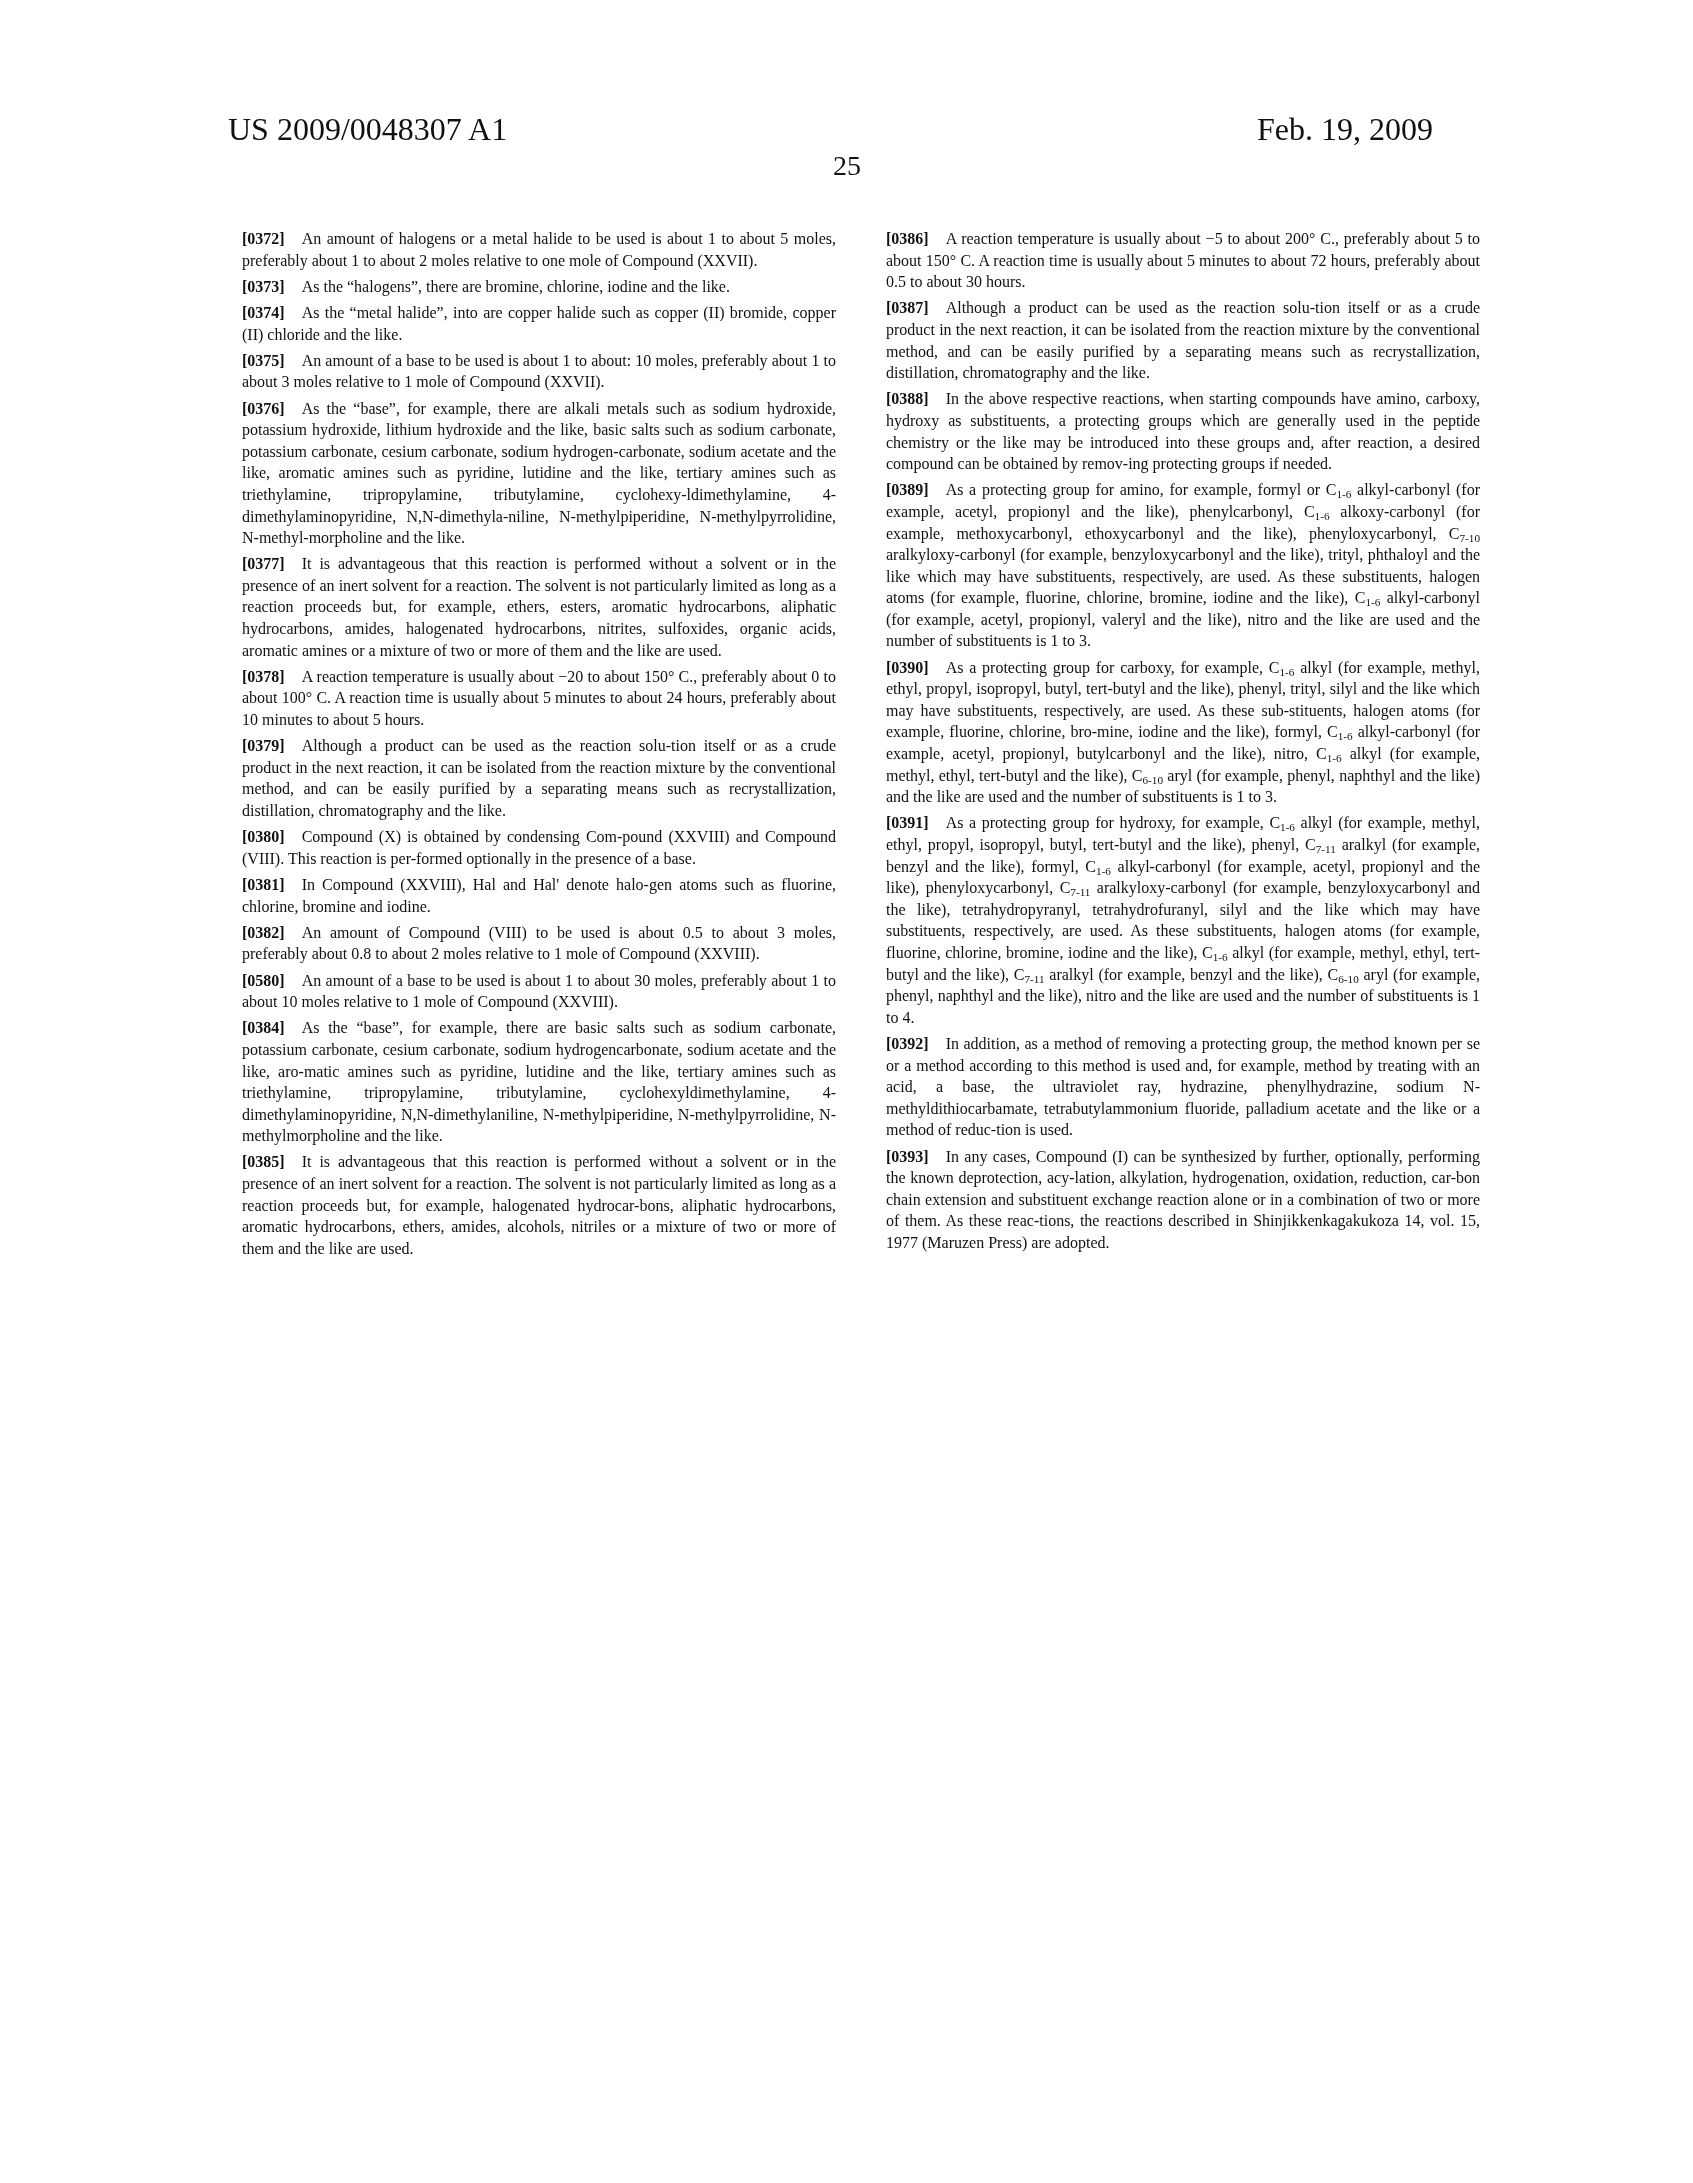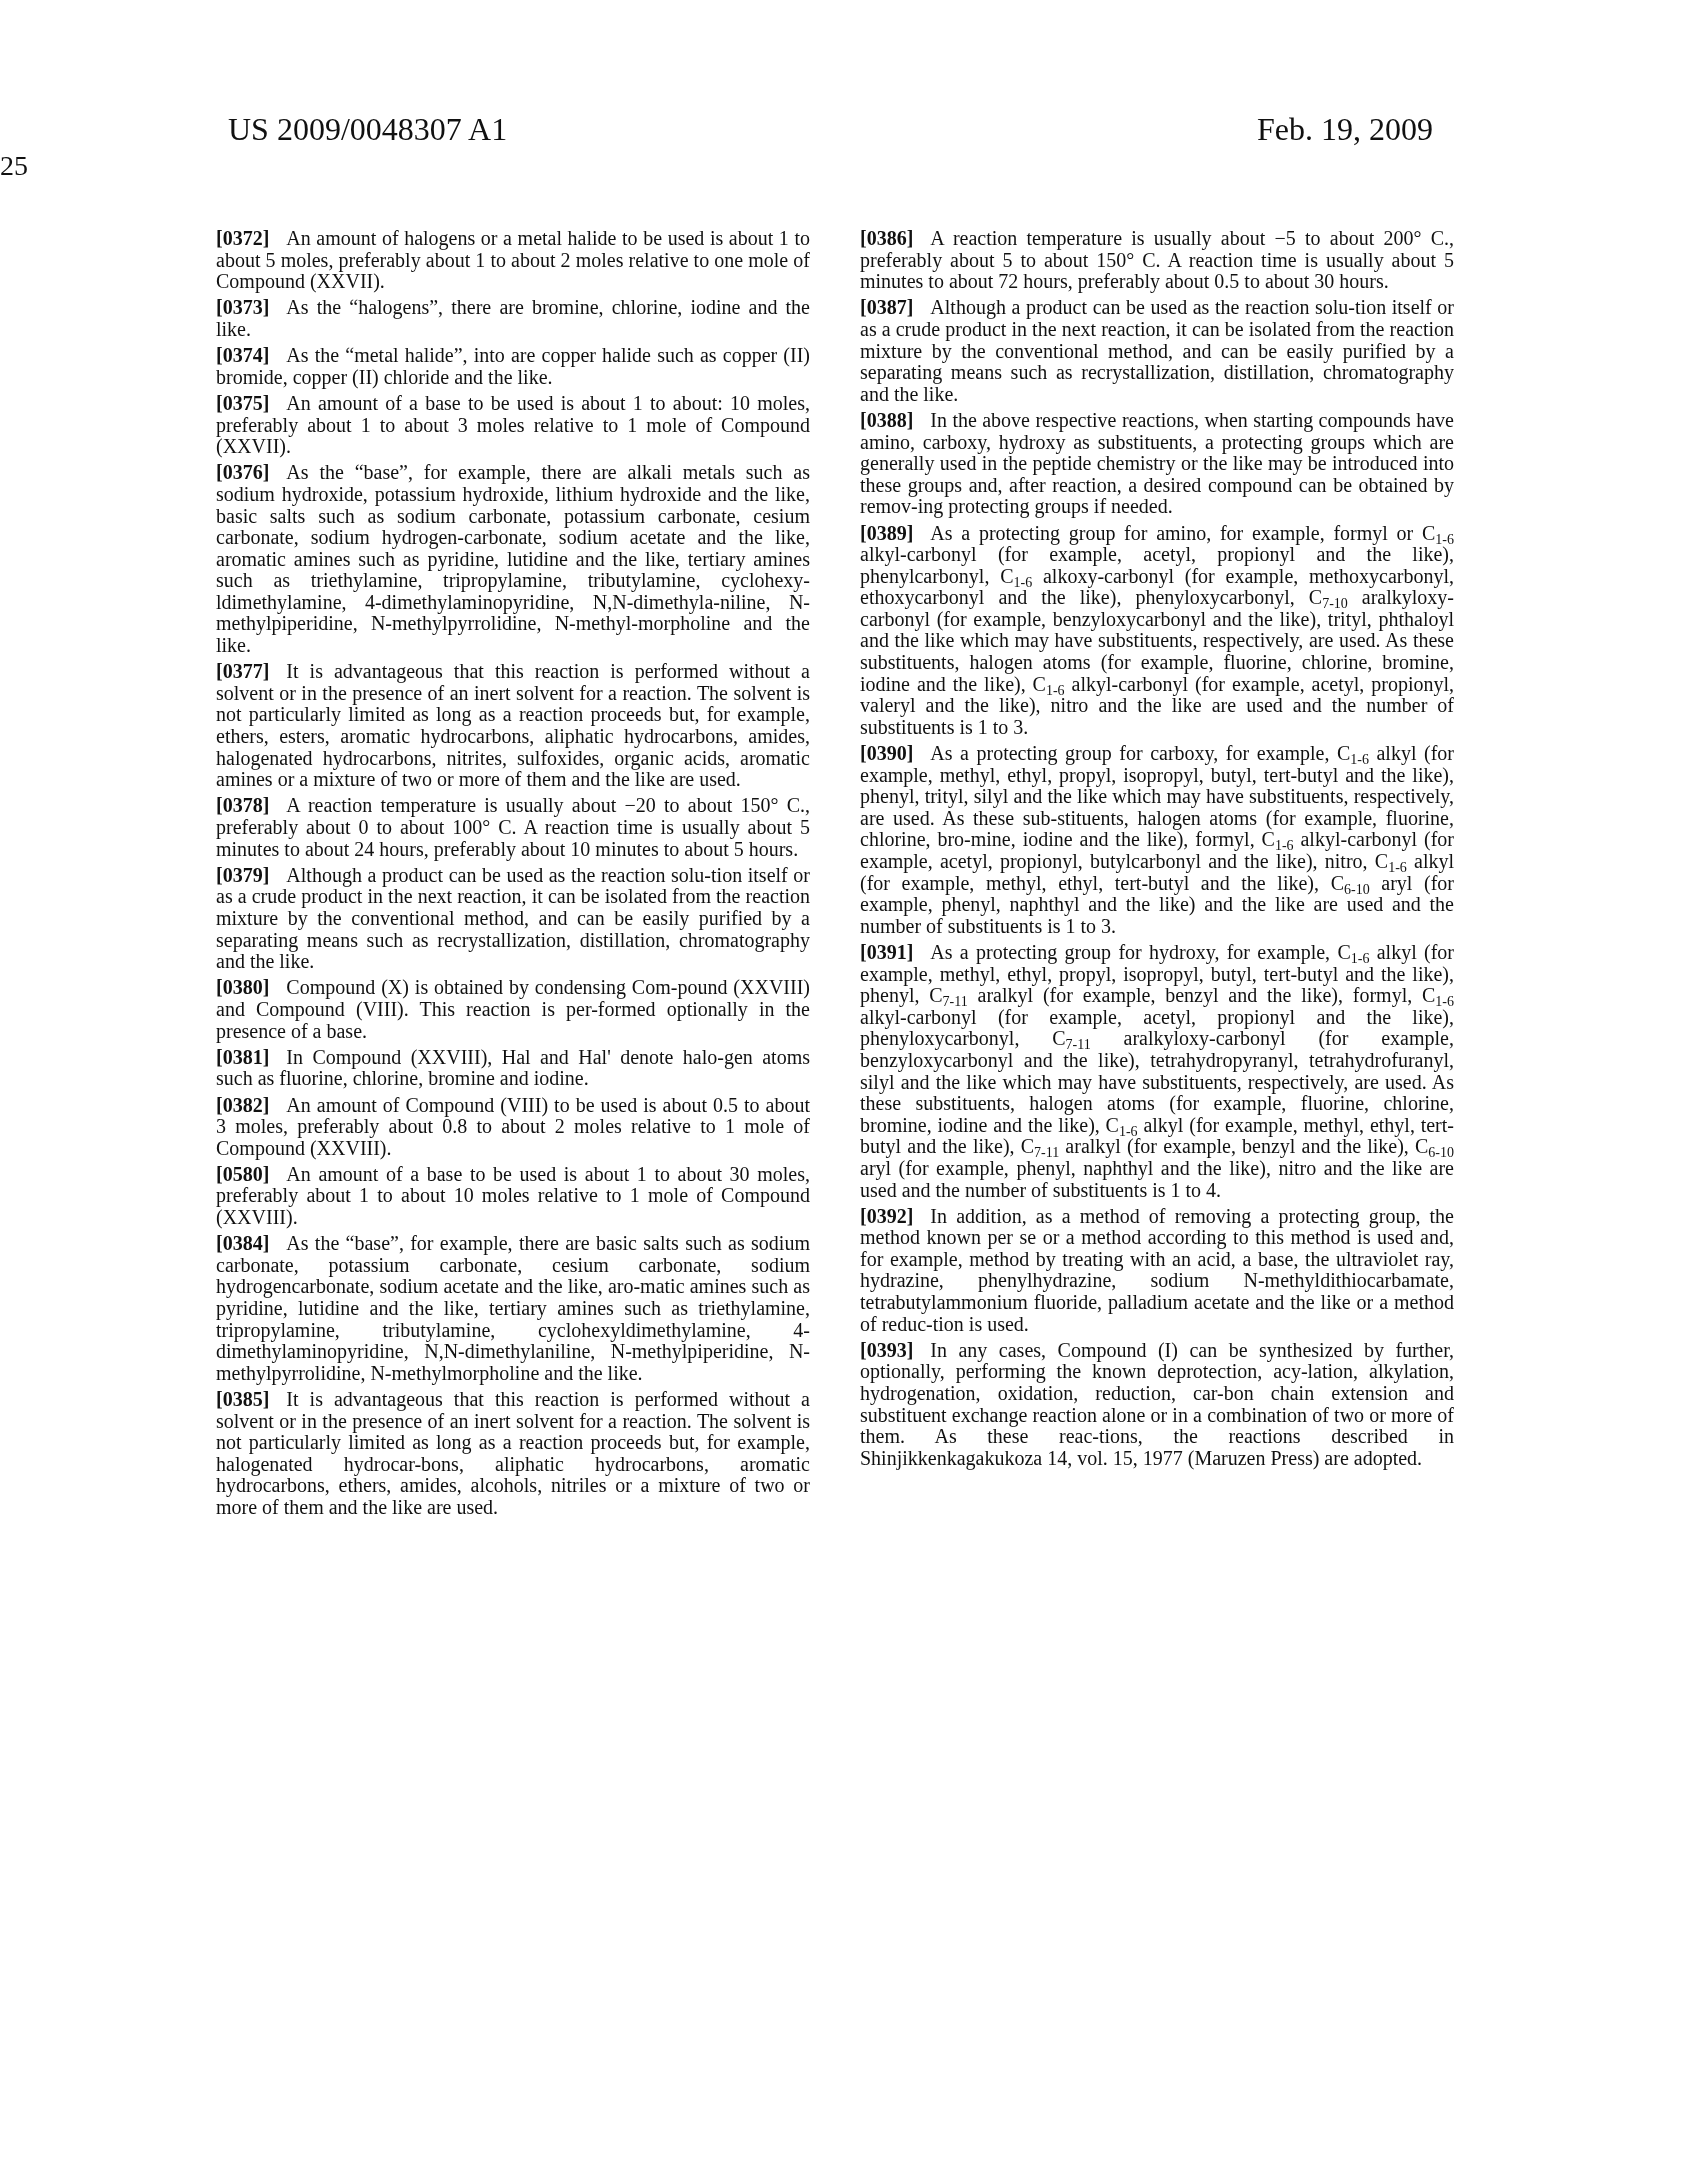--- a/index.html
+++ b/index.html
@@ -1,22 +1,22 @@
 <!DOCTYPE html>
 <html style="font-size:10.6px"><head>
 <meta charset="utf-8">
 <style>
   html, body { margin: 0; padding: 0; background: #ffffff; }
   body { width: 1694px; height: 2183px; position: relative; overflow: hidden;
          font-family: "Liberation Serif", "DejaVu Serif", serif; color: #111; }
   .hdr-left { position: absolute; left: 228px; top: 111px; font-size: 32px; letter-spacing: 0px; }
   .hdr-right { position: absolute; right: 261px; top: 111px; font-size: 32px; }
-  .page-num { position: absolute; left: 0; width: 1694px; top: 150px; text-align: left; font-size: 28px; }
-  .col { position: absolute; top: 228px; width: 594px; font-size: 20px; line-height: 21.6px;
-         text-align: justify; hyphens: none; }
+  .page-num { position: absolute; left: 0; width: 1694px; top: 150px; text-align: center; font-size: 28px; }
+  .col { position: absolute; top: 228px; width: 594px; font-size: 16px; line-height: 21.6px;
+         text-align: justify; hyphens: none; margin-left: 26px; }
   .col.left { left: 216px; }
   .col.right { left: 860px; }
   .para { margin: 0 0 4.6px 0; }
   .pnum { font-weight: bold; margin-right: 17px; }
   sub { font-size: 70%; line-height: 0; vertical-align: -0.25em; }
 </style>
 </head>
 <body>
 
 <div>

